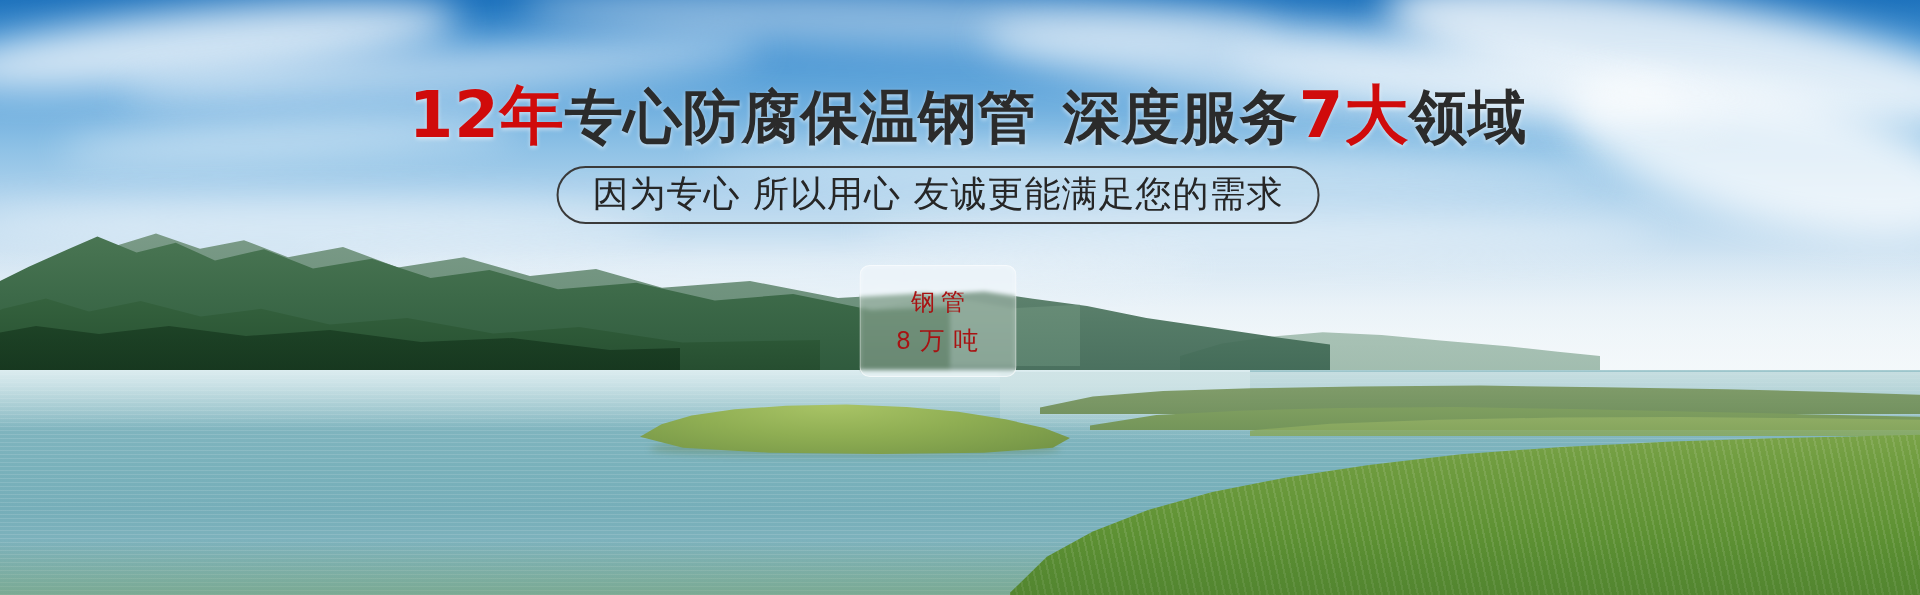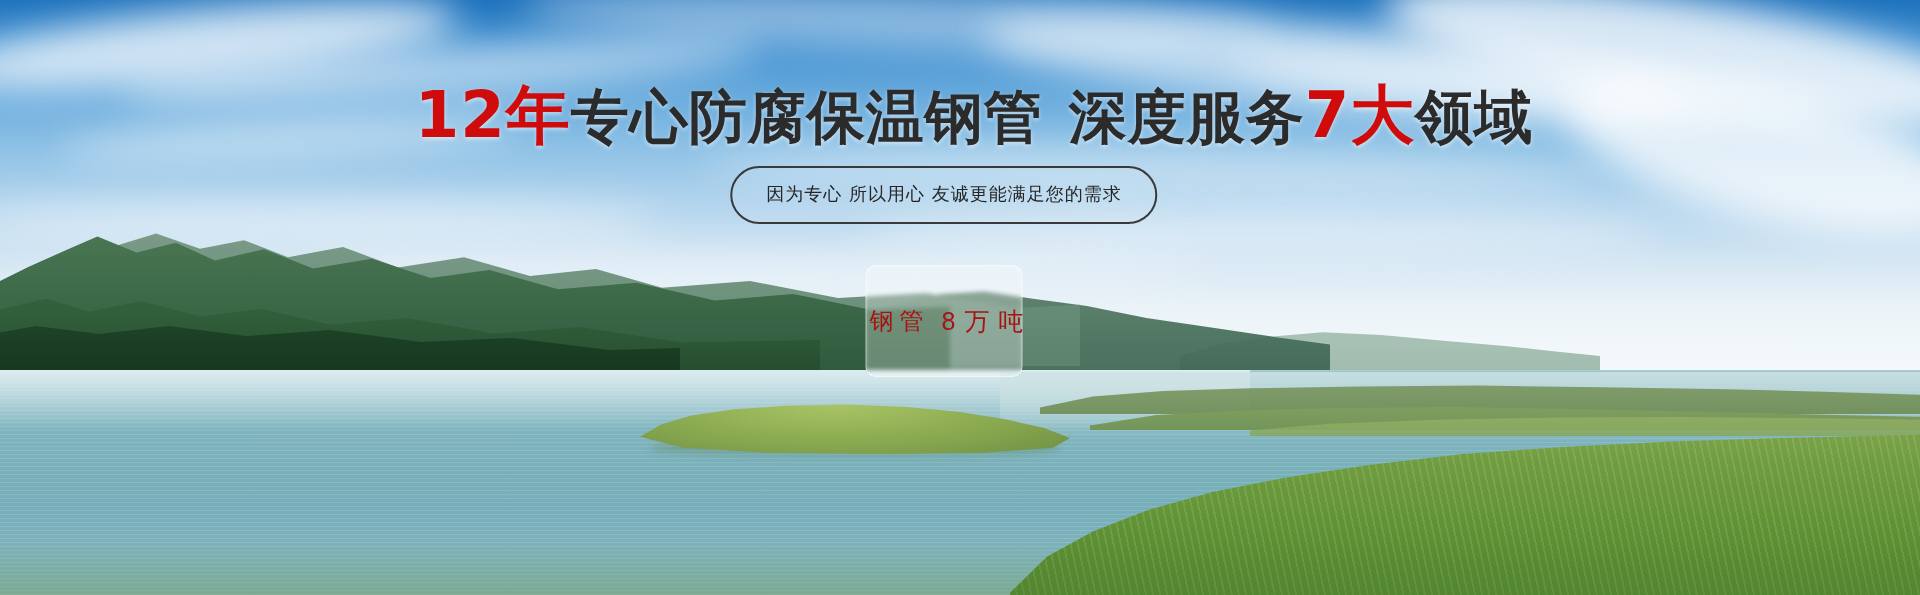--- a/index.html
+++ b/index.html
@@ -143,21 +143,21 @@
     background:linear-gradient(to bottom,rgba(110,150,70,0),rgba(90,135,55,.35));
   }
   .shore-strip{
     position:absolute;left:1250px;top:408px;width:670px;height:28px;
     background:linear-gradient(to bottom,#98b36a,#86a65c);
     clip-path:polygon(0% 80%,12% 56%,28% 42%,46% 34%,64% 32%,82% 36%,100% 42%,100% 100%,0% 100%);
     opacity:.85;
   }
 
   
-  .content{position:absolute;left:14px;top:0;width:1860px;height:595px;}
+  .content{position:absolute;left:8px;top:0;width:1860px;height:595px;}
 
   .headline{
     position:absolute;left:0;top:84px;width:1920px;
     text-align:center;
     font-family:"DejaVu Sans","Liberation Sans",sans-serif;
     font-weight:bold;
     font-size:58px;
     line-height:62px;
     letter-spacing:1px;
     white-space:nowrap;
@@ -166,40 +166,40 @@
   .hl-red{color:#d00b0b;font-size:64px;}
   .hl-dark{color:#2b2b2b;}
   .hl-gap{display:inline-block;width:26px;}
 
   .pill{
     position:absolute;left:50%;top:166px;transform:translateX(-50%);
     border:2px solid #3a3a3a;
     border-radius:30px;
     padding:9px 34px 11px;
     font-family:"DejaVu Sans","Liberation Sans",sans-serif;
-    font-size:18px;
+    font-size:36px;
     line-height:34px;
     letter-spacing:1px;
     color:#262626;
     white-space:nowrap;
     background:rgba(255,255,255,0.06);
   }
 
   .cards{
     position:absolute;left:50%;top:265px;transform:translateX(-50%);
     display:flex;
     gap:10px;
   }
   .card{
     width:155px;height:110px;
     border-radius:10px;
     background:rgba(255,255,255,0.28);
     border:1px solid rgba(255,255,255,0.60);
     backdrop-filter:blur(2px);
-    display:flex;flex-direction:row;
+    display:flex;flex-direction:column;
     align-items:center;justify-content:center;
     gap:12px;
     box-shadow:0 1px 5px rgba(255,255,255,.25) inset;
   }
   .card-label{
     font-family:"DejaVu Sans","Liberation Sans",sans-serif;
     font-size:24px;line-height:26px;
     color:#a81212;
     letter-spacing:6px;
     text-indent:6px;

